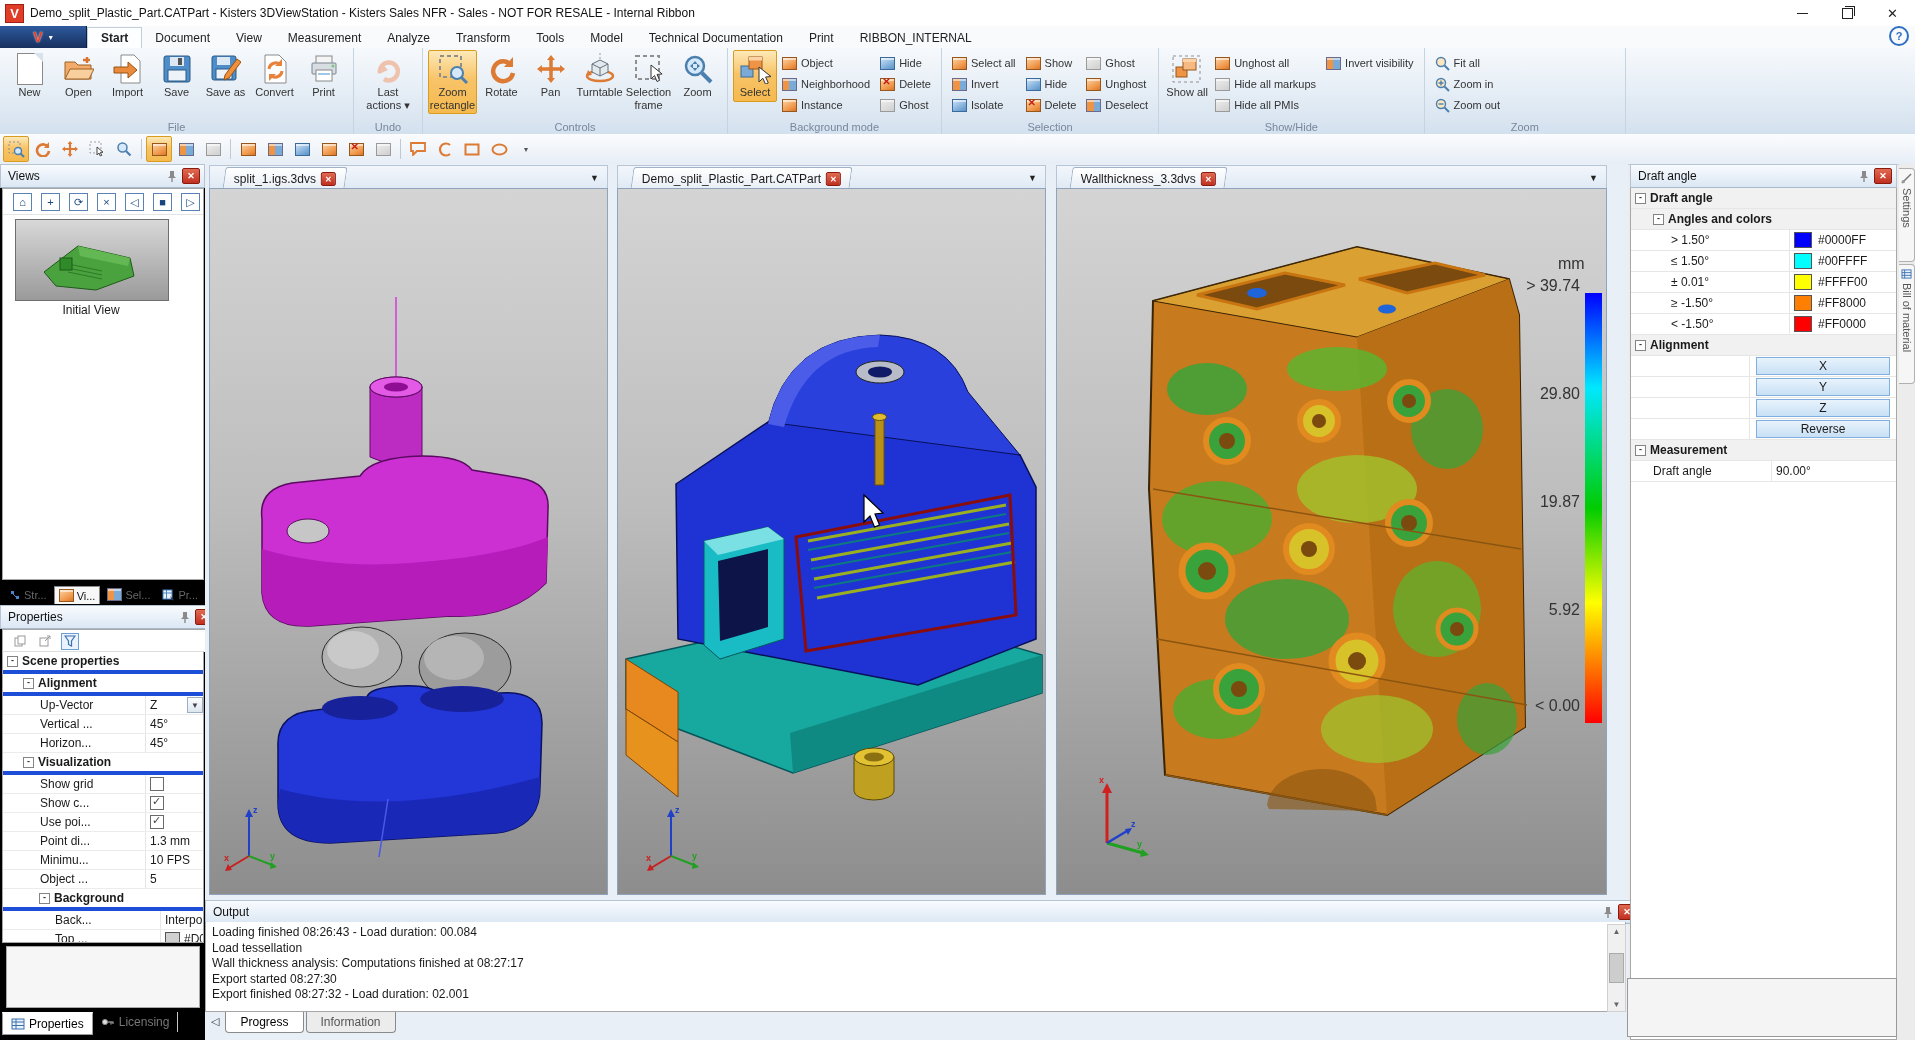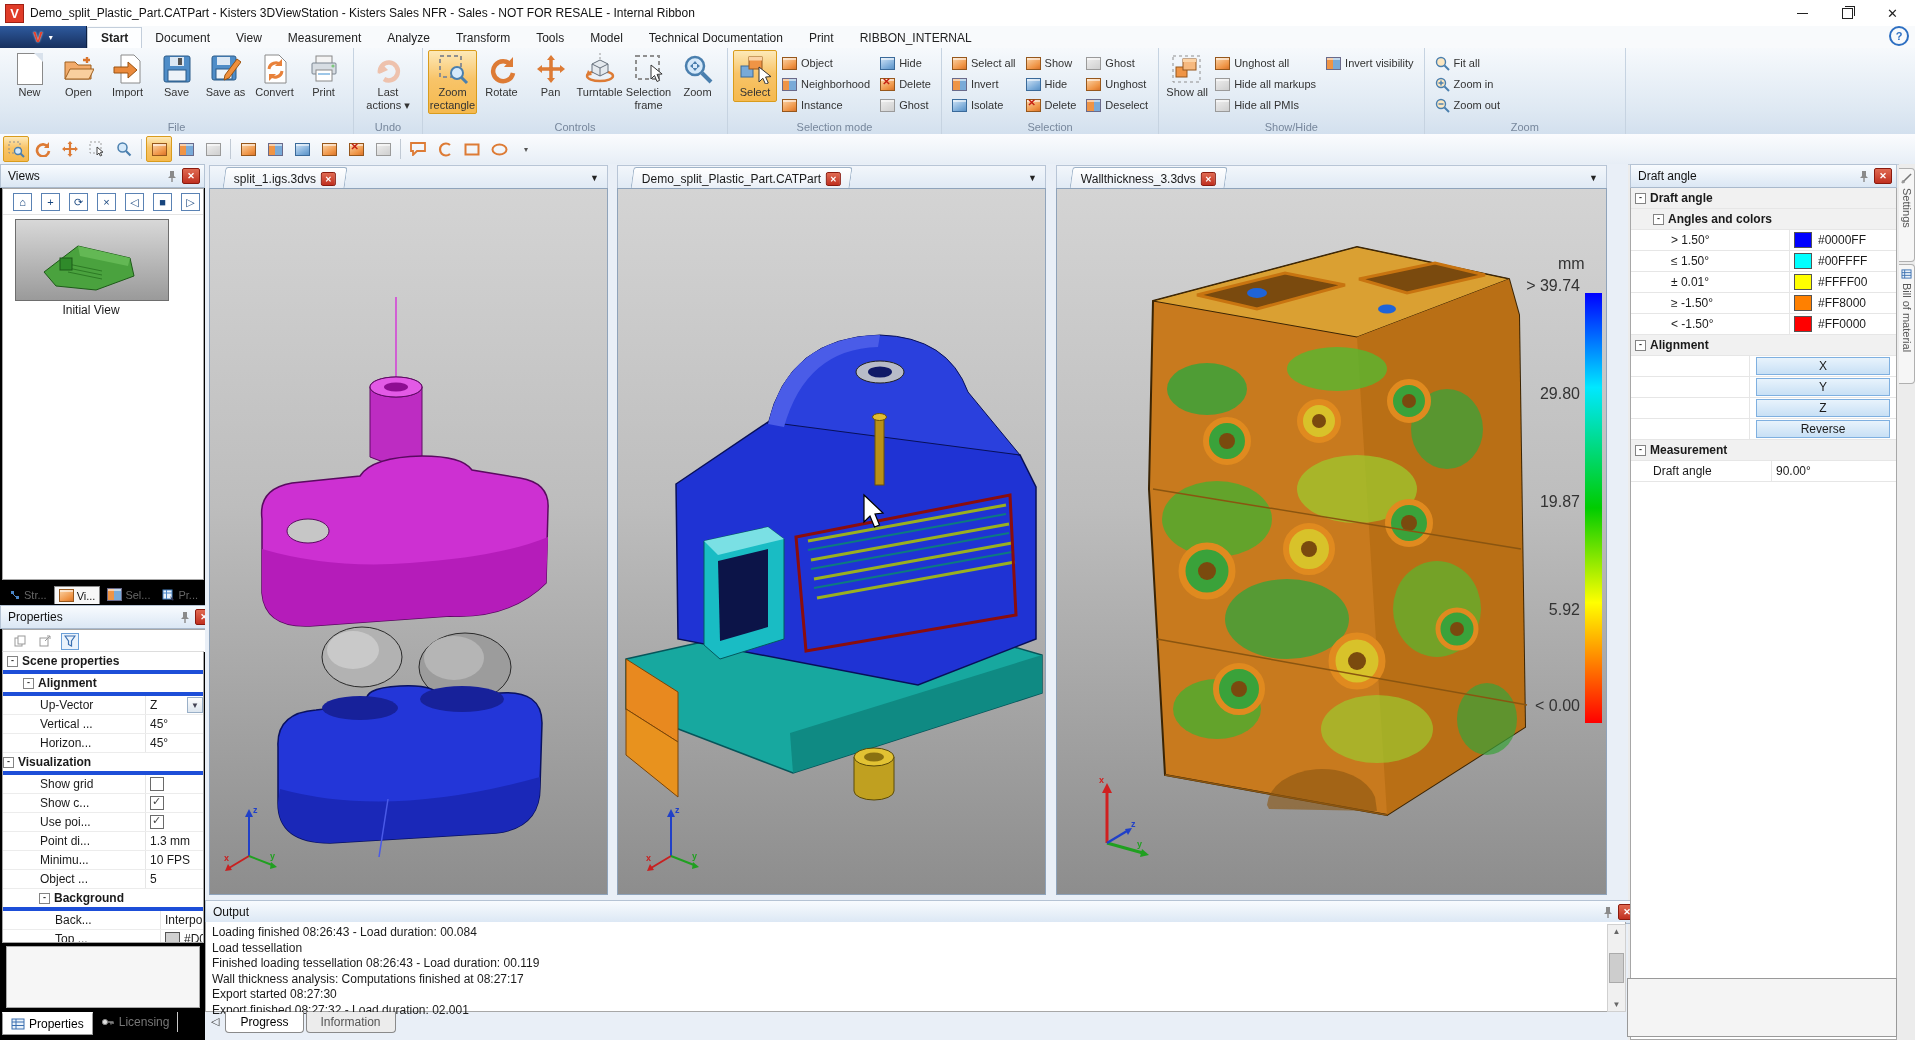--- a/index.html
+++ b/index.html
@@ -353,21 +353,21 @@
           </span>
           <span>Delete</span>
         </div>
       <div class="sbtn">
           <span class="sic">
             <span class="cube g"></span>
           </span>
           <span>Ghost</span>
         </div>
     </div>
-    <div class="glabel">Selection mode</div>
+    <div class="glabel">Background mode</div>
   </div>
 
   <div class="rgroup">
     <div class="scol">
       <div class="sbtn">
           <span class="sic">
             <span class="cube"></span>
           </span>
           <span>Select all</span>
         </div>
@@ -693,21 +693,21 @@
         </span>
       </div>
     <div class="prow">
         <span class="pn" style="padding-left:37px;">Vertical ...</span>
         <span class="pv">45°</span>
       </div>
     <div class="prow">
         <span class="pn" style="padding-left:37px;">Horizon...</span>
         <span class="pv">45°</span>
       </div>
-    <div class="prow grp" style="text-align:right;">
+    <div class="prow grp" style="padding-left:20px;text-align:right;">
         <span class="exp"></span>
         <span>Visualization</span>
       </div>
     <div class="prow">
         <span class="pn" style="padding-left:37px;">Show grid</span>
         <span class="pv">
           <span class="cb"></span>
         </span>
       </div>
     <div class="prow">
@@ -953,21 +953,20 @@
         <span class="sp"></span>
       <svg class="pin" viewBox="0 0 12 12">
           <path d="M4 1h4v5l2 2H2l2-2z" fill="#8a8a8a"></path>
           <line x1="6" y1="8" x2="6" y2="12" stroke="#8a8a8a" stroke-width="1.4"></line>
         </svg>
       <span class="redx">✕</span>
     </div>
     <div id="outlog">
       <div>Loading finished 08:26:43 - Load duration: 00.084</div>
       <div>Load tessellation</div>
-      <div>Finished loading tessellation 08:26:43 - Load duration: 00.119</div>
       <div>Wall thickness analysis: Computations finished at 08:27:17</div>
       <div>Export started 08:27:30</div>
       <div>Export finished 08:27:32 - Load duration: 02.001</div>
     </div>
     <div id="outscroll">
       <span class="scar">▲</span>
       <span class="scthumb"></span>
       <span class="scar">▼</span>
     </div>
     <div id="outtabs">

